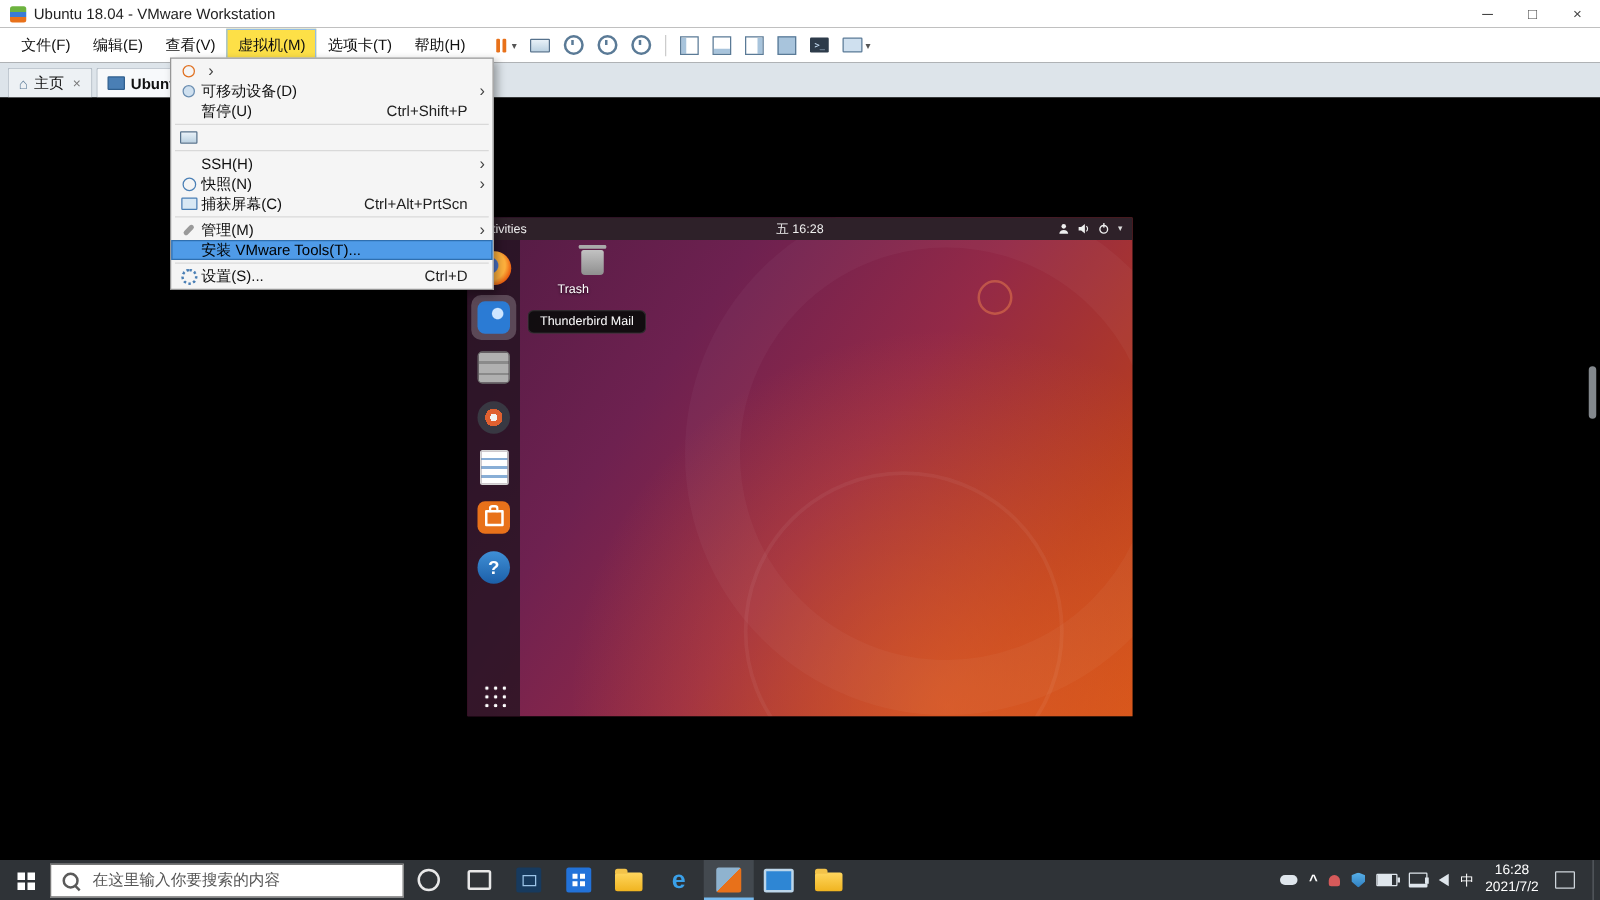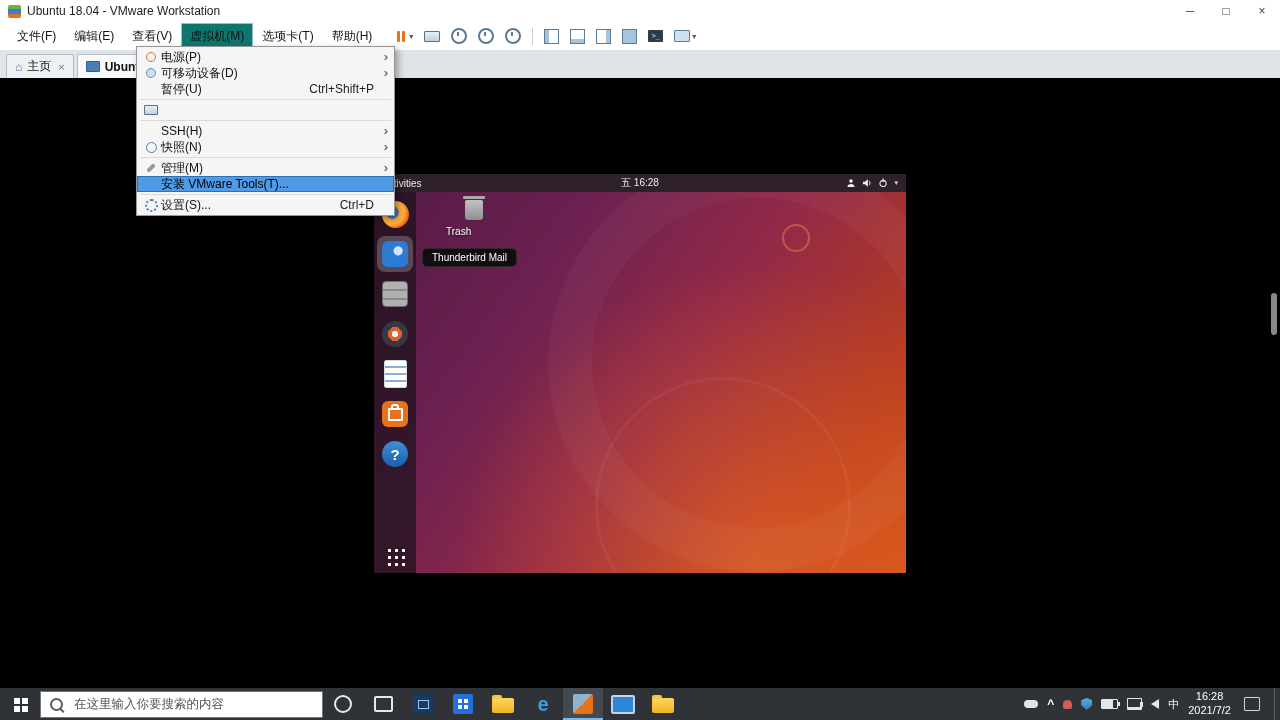--- a/index.html
+++ b/index.html
@@ -9,21 +9,21 @@
   
   .titlebar{position:absolute;top:0;left:0;right:0;height:22px;background:#fff;display:flex;align-items:center;}
   .vm-logo{width:13px;height:13px;margin:0 6px 0 8px;border-radius:2px;
            background:linear-gradient(180deg,#6db33f 33%,#3a7bd5 33% 66%,#e8711a 66%);}
   .title-text{font-size:12px;color:#222;}
   .win-controls{margin-left:auto;display:flex;}
   .win-controls span{width:36px;height:22px;line-height:22px;text-align:center;font-size:12px;color:#444;}
 
   .menubar{position:absolute;top:22px;left:0;right:0;height:28px;background:#fff;display:flex;align-items:center;padding-left:8px;}
   .menu-item{padding:4px 8px;border:1px solid transparent;color:#111;}
-  .menu-item.active{background:#0f766e;border:1px solid #93bde4;}
+  .menu-item.active{background:#fde047;border:1px solid #93bde4;}
   .toolbar{display:flex;align-items:center;gap:11px;margin-left:16px;}
   .tb-caret{font-size:8px;color:#555;margin-left:2px;}
   .tb-pause{display:flex;gap:2px;align-items:center;}
   .tb-pause i{display:block;width:3px;height:11px;background:#e8711a;border-radius:1px;}
   .tb-kb{width:14px;height:9px;border:1px solid #55718c;border-radius:1px;background:linear-gradient(#e8f1f8,#bcd2e2);}
   .tb-clock{width:12px;height:12px;border:2px solid #5a7astro;border:2px solid #5a7a96;border-radius:50%;position:relative;}
   .tb-clock::after{content:"";position:absolute;left:4px;top:2px;width:1.5px;height:4px;background:#5a7a96;}
   .tb-sep{width:1px;height:17px;background:#ccc;}
   .tb-sq{width:13px;height:13px;border:1px solid #5a7a96;background:#fff;}
   .tb-sq.v1{box-shadow:inset 4px 0 0 #a8c4dc;}
@@ -275,21 +275,20 @@
     </div>
 
     <div class="vm-scroll"></div>
   </div>
 
   <div class="menu-pop">
     <div class="mi">
       <span class="mic">
           <i class="mic-power"></i>
         </span>
-      <span class="lbl">电源(P)</span>
       <span class="arr">›</span>
     </div>
     <div class="mi">
       <span class="mic">
           <i class="mic-dev"></i>
         </span>
       <span class="lbl">可移动设备(D)</span>
       <span class="arr">›</span>
     </div>
     <div class="mi">
@@ -310,20 +309,28 @@
       <span class="mic"></span>
       <span class="lbl">SSH(H)</span>
       <span class="arr">›</span>
     </div>
     <div class="mi">
       <span class="mic">
           <i class="mic-clock"></i>
         </span>
       <span class="lbl">快照(N)</span>
       <span class="arr">›</span>
+    </div>
+    <div class="mi">
+      <span class="mic">
+          <i class="mic-cam"></i>
+        </span>
+      <span class="lbl">捕获屏幕(C)</span>
+      <span class="sc">Ctrl+Alt+PrtScn</span>
+      <span class="arr"></span>
     </div>
     <div class="msep"></div>
     <div class="mi">
       <span class="mic">
           <i class="mic-wrench"></i>
         </span>
       <span class="lbl">管理(M)</span>
       <span class="arr">›</span>
     </div>
     <div class="mi hl">

